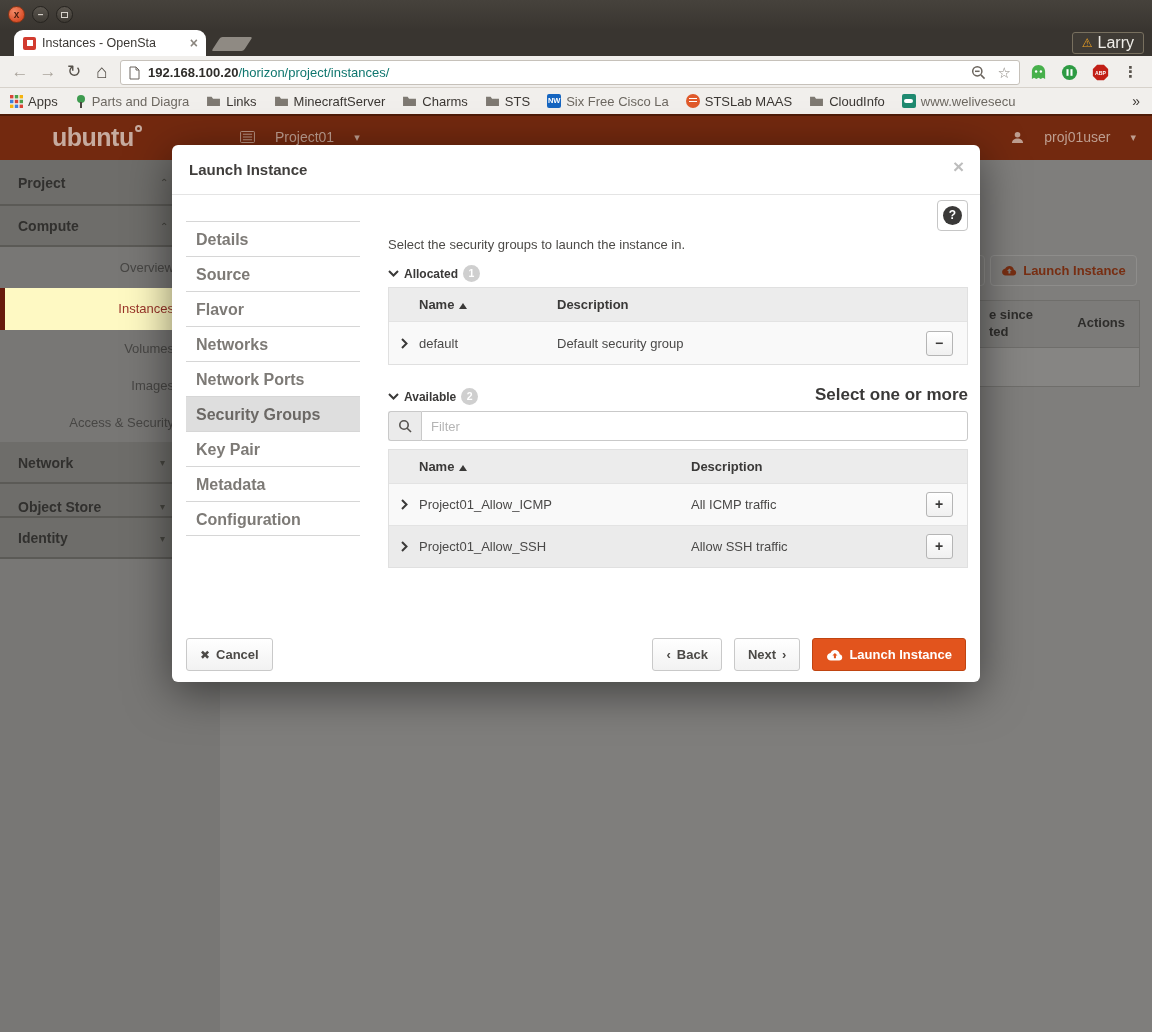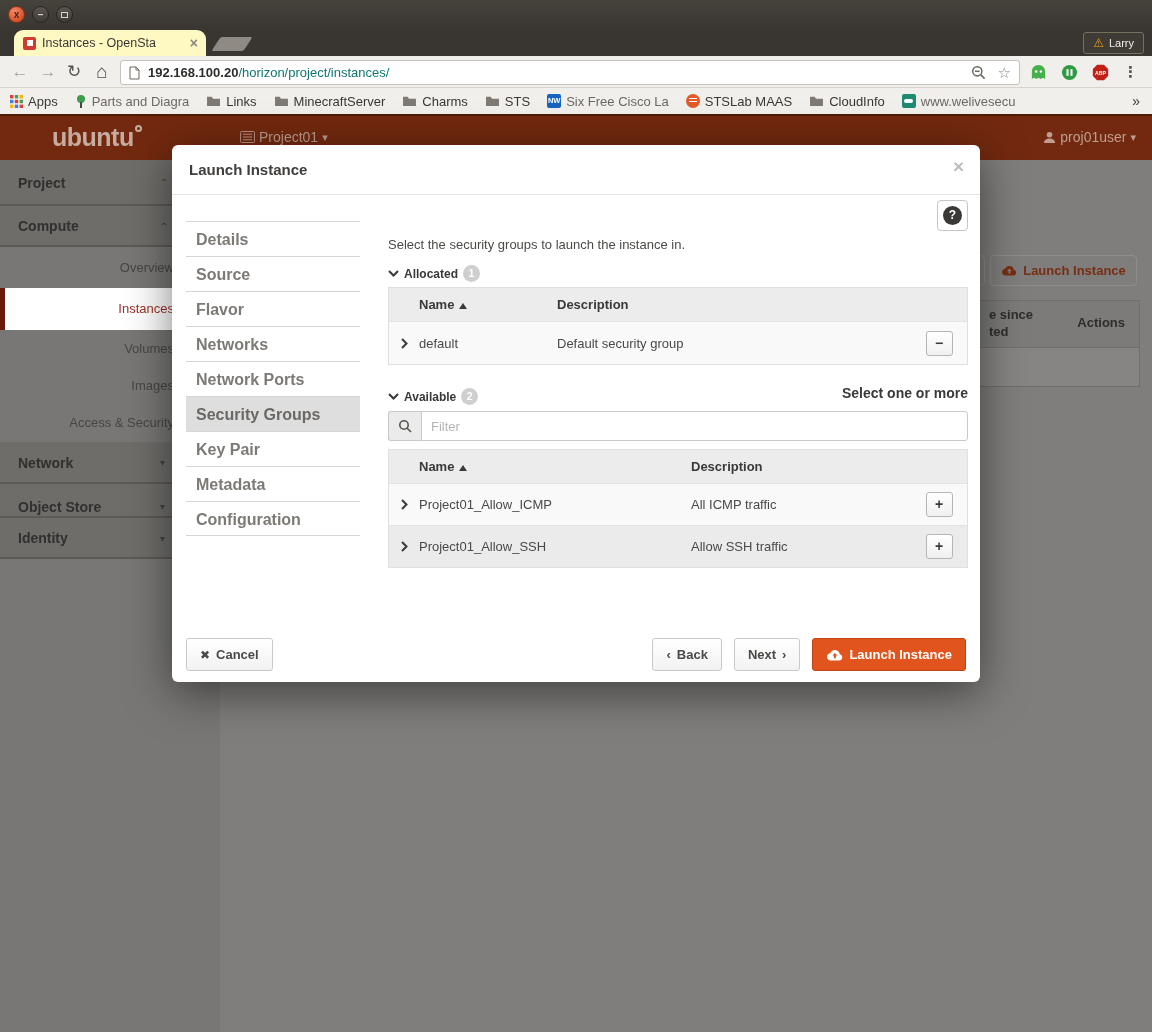--- a/index.html
+++ b/index.html
@@ -12,33 +12,33 @@
     background:linear-gradient(#46423c,#393530); }
   .winbtns { position:absolute; left:8px; top:6px; display:flex; gap:7px; }
   .winbtn { width:17px; height:17px; border-radius:50%; display:flex; align-items:center; justify-content:center;
     font-size:10px; font-weight:bold; }
   .winbtn.close { background:radial-gradient(circle at 35% 30%,#f28a67,#d9502b 70%); border:1px solid #8c3413; color:#4d2010; }
   .winbtn.min, .winbtn.max { background:linear-gradient(#5b564f,#3e3a34); border:1px solid #26231f; color:#d8d3cc; }
   .winbtn.max .sq { width:7px; height:6px; border:1.5px solid #d8d3cc; }
   .window-title { position:absolute; left:64px; top:0; line-height:30px; color:#f3f1ee; font-size:13.5px; font-weight:bold; }
 
   .tabstrip { position:absolute; top:30px; left:0; right:0; height:26px; background:#393530; }
-  .tab { position:absolute; left:14px; top:0; width:192px; height:26px; background:#fef9c3;
+  .tab { position:absolute; left:14px; top:0; width:192px; height:26px; background:#ffffff;
     border-radius:9px 9px 0 0; display:flex; align-items:center; padding:0 6px 0 9px; }
   .tab-favicon { width:13px; height:13px; background:#d23b2f; border-radius:2px; position:relative; flex:none; }
   .tab-favicon::after { content:""; position:absolute; left:3.5px; top:3.5px; width:6px; height:6px; background:#fff; }
   .tab-label { margin-left:6px; font-size:12.5px; color:#3a3733; white-space:nowrap; overflow:hidden; flex:1;
     -webkit-mask-image:linear-gradient(90deg,#000 78%,transparent); mask-image:linear-gradient(90deg,#000 78%,transparent); }
   .tab-close { color:#8b867f; font-size:14px; font-weight:bold; line-height:1; padding:0 2px; }
   .newtab { position:absolute; left:216px; top:7px; width:32px; height:14px; background:#8f8a83;
     transform:skewX(-33deg); border-radius:2px; }
   .profile-chip { position:absolute; right:8px; top:2px; height:22px; background:#3f3b35; border:1px solid #78705f;
     border-radius:3px; display:flex; align-items:center; gap:5px; padding:0 9px; }
   .profile-chip .warn { color:#F5A623; font-size:12px; line-height:1; }
-  .profile-chip .name { color:#f0eee9; font-size:11px; }
+  .profile-chip .name { color:#f0eee9; font-size:16px; }
 
   .toolbar { position:absolute; top:56px; left:0; right:0; height:32px; background:#F1EFEC; border-bottom:1px solid #d7d2cb; }
   .navbtn { position:absolute; top:4px; width:24px; height:24px; text-align:center; line-height:24px; font-size:17px; }
   .navbtn.disabled { color:#aaa49c; }
   .navbtn.active { color:#57524b; }
   .urlbar { position:absolute; left:120px; top:4px; width:900px; height:25px; background:#fff;
     border:1px solid #c6c1ba; border-radius:3px; display:flex; align-items:center; padding:0 8px; }
   .urlbar .host { font-size:13px; color:#2f2d2a; font-weight:bold; margin-left:8px; }
   .urlbar .path { font-size:13px; color:#0f766e; }
   .urlbar .spacer { flex:1; }
@@ -57,30 +57,30 @@
     background:repeating-linear-gradient(#fff 0 1.4px, transparent 1.4px 3px); }
   .wlsbadge { width:14px; height:14px; border-radius:2px; background:#1F8A70; position:relative; }
   .wlsbadge::after{ content:""; position:absolute; left:2.5px; top:5px; width:9px; height:4px; border-radius:2px; background:#fff; }
   .bm-more { margin-left:auto; font-size:14px; color:#3b3733; }
 
   
   .hz-header { position:absolute; top:114px; left:0; right:0; height:46px; background:#73290F; border-top:2px solid #4E1B07; }
   .brand { position:absolute; left:16px; top:7px; font-size:25px; font-weight:bold; letter-spacing:-0.5px; color:#C6AB9F;margin-left:36px; }
   .brand .ring { display:inline-block; width:7px; height:7px; border:2px solid #C6AB9F; border-radius:50%;
     vertical-align:top; margin:2px 0 0 1px; }
-  .hz-menu { position:absolute; top:13px; display:flex; align-items:center; gap:4px; color:#BE9E90; font-size:14px; }
+  .hz-menu { position:absolute; top:13px; display:flex; align-items:center; gap:20px; color:#BE9E90; font-size:14px; }
   .hz-caret { font-size:11px; }
 
   .sidebar { position:absolute; top:160px; left:0; width:220px; bottom:0; background:#787775; }
   .side-group { height:41px; line-height:41px; background:#6E6D6A; border-bottom:2px solid #5B5A56;
     font-size:14px; font-weight:bold; color:#31302E; padding-left:18px; position:relative; }
   .side-group.first { height:46px; line-height:46px; }
   .side-group .grp-caret { position:absolute; left:160px; top:0; font-size:10px; color:#45443F; }
   .side-sub { height:38px; line-height:38px; text-align:right; padding-right:46px; font-size:13px; color:#474644; position:relative; }
-  .side-sub.active { color:#9A3428; background:#ffffff; }
+  .side-sub.active { color:#9A3428; background:#fef9c3; }
   .side-sub.active::before { content:""; position:absolute; left:0; top:0; bottom:0; width:5px; background:#671A0C; }
 
   .page-behind { position:absolute; top:160px; left:220px; right:0; bottom:0; background:#7F7E7C; }
   .ghost-btn { position:absolute; top:95px; height:31px; border:1px solid #8E8D8B; border-radius:4px; background:#7F7E7C; }
   .ghost-btn.launch { left:770px; width:147px; display:flex; align-items:center; justify-content:center; gap:6px;
     color:#772E12; font-size:13px; font-weight:bold; }
   .ghost-btn.sliver { left:720px; width:45px; }
   .behind-table { position:absolute; left:12px; top:140px; width:908px; border:1px solid #6F6E6B; }
   .behind-thead { height:47px; background:#7C7B79; position:relative; border-bottom:1px solid #6F6E6B; }
   .behind-created { position:absolute; left:756px; top:6px; font-size:13px; font-weight:bold; color:#2E2D2B; line-height:1.3; }
@@ -104,21 +104,21 @@
   .help-btn { position:absolute; right:0; top:55px; width:31px; height:31px; border:1px solid #C6C6C6; border-radius:4px;
     background:#fff; display:flex; align-items:center; justify-content:center; }
   .help-btn .qcircle { width:19px; height:19px; border-radius:50%; background:#3A3938; color:#fff;
     font-size:12px; font-weight:bold; text-align:center; line-height:19px; }
   .instruction { position:absolute; left:0; top:92px; font-size:13px; color:#4C4A47; }
 
   .sect-label { position:absolute; left:0; display:flex; align-items:center; gap:5px;
     font-size:12px; font-weight:bold; color:#3A3938; }
   .badge { width:17px; height:17px; border-radius:50%; background:#CFCFCF; color:#fff; font-size:10.5px;
     font-weight:bold; text-align:center; line-height:17px; }
-  .sel-note { position:absolute; right:0; top:240px; font-size:14px; font-weight:bold; color:#3A3938;margin-left:12px; }
+  .sel-note { position:absolute; right:0; top:240px; font-size:17px; font-weight:bold; color:#3A3938;margin-left:12px; }
 
   .grid-table { position:absolute; left:0; width:580px; border:1px solid #E0E0E0; }
   .g-head { background:#ECECEC; display:grid; align-items:center; height:33px;
     font-size:13px; font-weight:bold; color:#3A3938; }
   .g-row { display:grid; align-items:center; border-top:1px solid #E3E3E3; font-size:13px; color:#4A4948; }
   .alloc .g-head, .alloc .g-row { grid-template-columns:30px 138px 1fr 56px; }
   .avail .g-head, .avail .g-row { grid-template-columns:30px 272px 1fr 56px; }
   .alloc .g-row { height:43px; background:#F9F9F9; }
   .avail .g-row { height:42px; }
   .avail .g-row.odd { background:#F9F9F9; }

